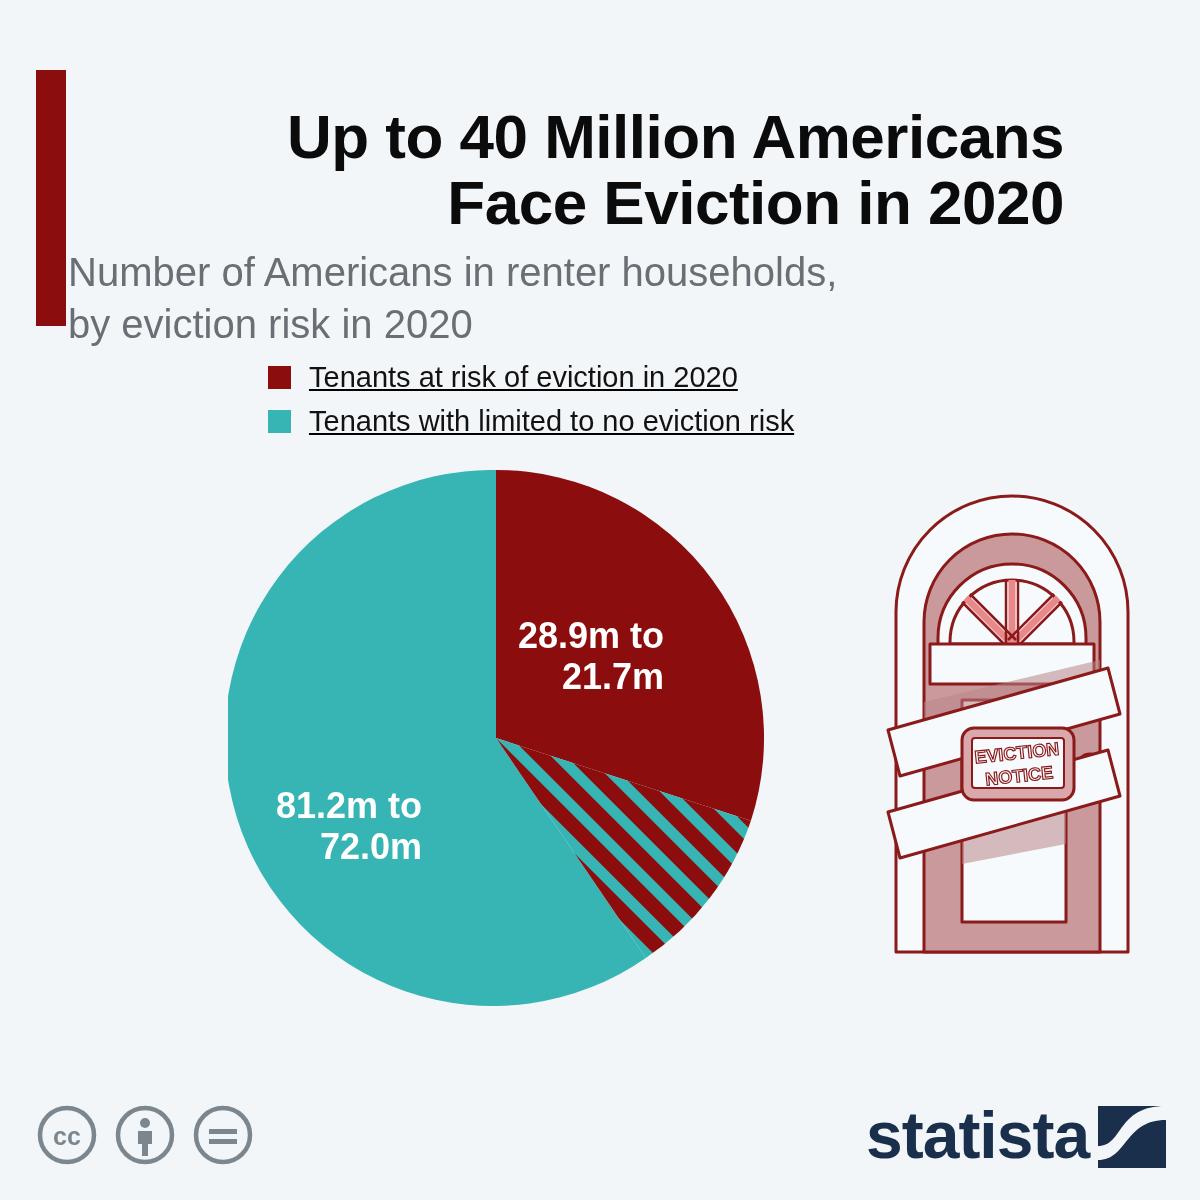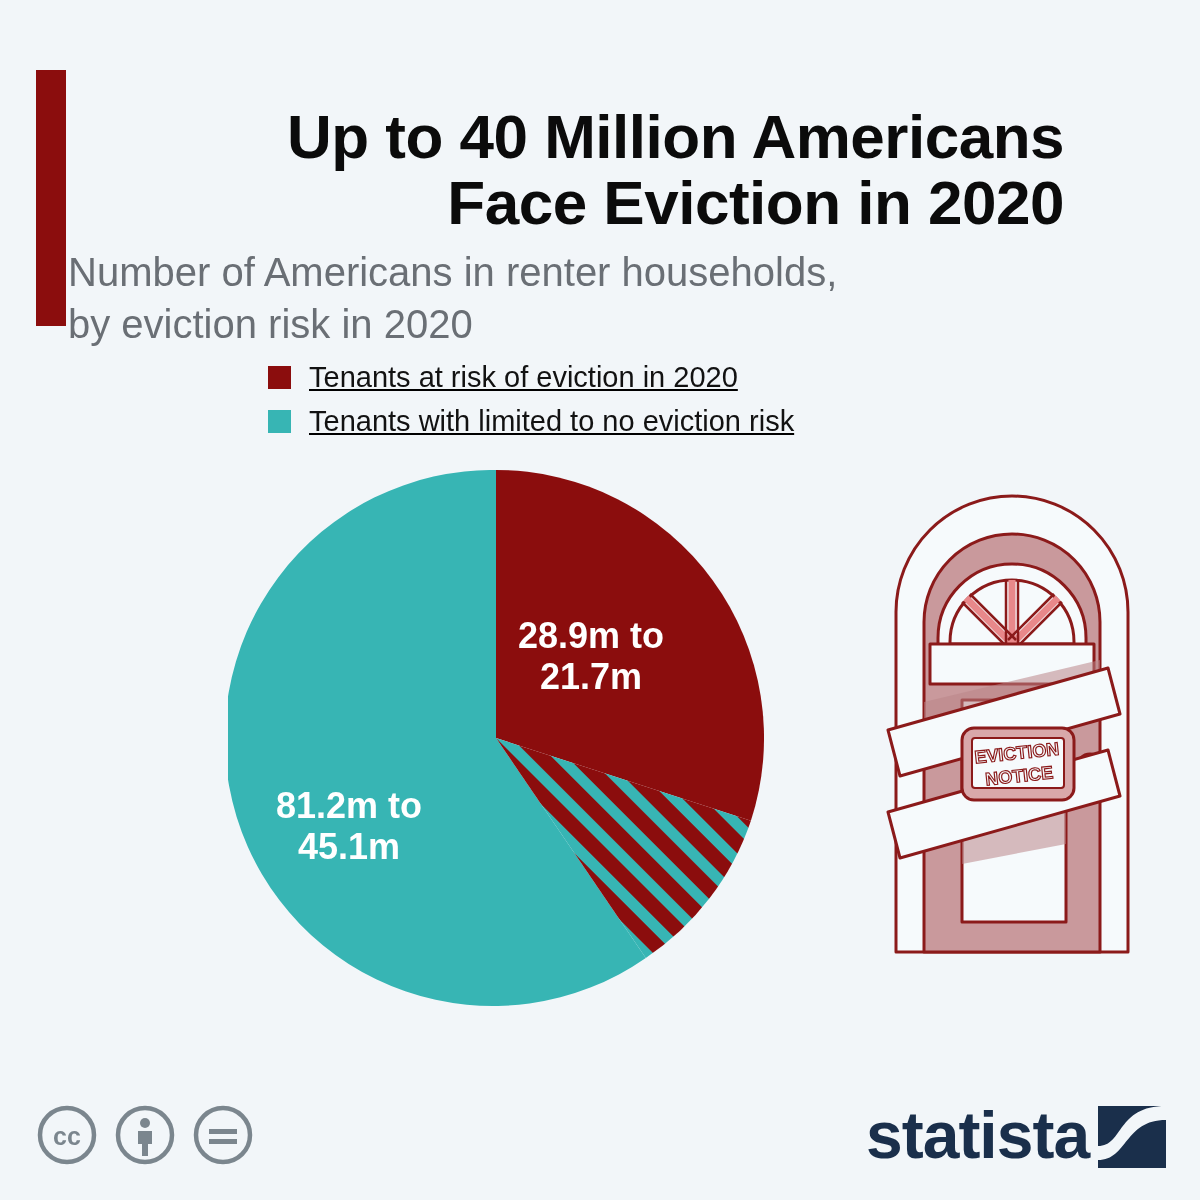--- a/index.html
+++ b/index.html
@@ -34,21 +34,21 @@
   
   .legend{position:absolute;left:268px;top:355px;}
   .legend-row{display:flex;align-items:center;height:44px;text-decoration:underline;}
   .legend-swatch{width:23px;height:23px;flex:none;margin-right:18px;}
   .legend-label{font-size:29px;color:#121212;line-height:1;white-space:nowrap;}
 
   
   .pie-wrap{position:absolute;left:228px;top:470px;width:536px;height:536px;}
   .pie-label{
     position:absolute;color:#ffffff;font-weight:bold;font-size:36px;
-    line-height:1.14;text-align:center;white-space:nowrap;
+    line-height:1.14;text-align:right;white-space:nowrap;
   }
   .pie-label.red{left:290px;top:145px;}
   .pie-label.teal{left:48px;top:315px;}
   .pl-line{display:block;}
 
   
   .door-wrap{position:absolute;left:862px;top:462px;width:300px;height:500px;}
 
   
   .sources{
@@ -104,21 +104,21 @@
 
       <path fill="url(#hatch)" d="M 268 268 L 522.9 350.8 A 268 268 0 0 1 417.8 488.0 Z"></path>
     </svg>
 
     <div class="pie-label red">
       <span class="pl-line">28.9m to</span>
       <span class="pl-line">21.7m</span>
     </div>
     <div class="pie-label teal">
       <span class="pl-line">81.2m to</span>
-      <span class="pl-line">45.1m</span>
+      <span class="pl-line">72.0m</span>
     </div>
   </div>
 
   <div class="door-wrap">
     <svg width="300" height="500" viewBox="0 0 300 500">
       <g fill="none" stroke="#8b1a1a" stroke-width="3" stroke-linejoin="round">
 
         <path fill="#f6fafc" d="M 34 490 L 34 150 A 116 116 0 0 1 266 150 L 266 490 Z"></path>
 
         <path fill="#c9999c" d="M 62 490 L 62 160 A 88 88 0 0 1 238 160 L 238 490 Z"></path>

